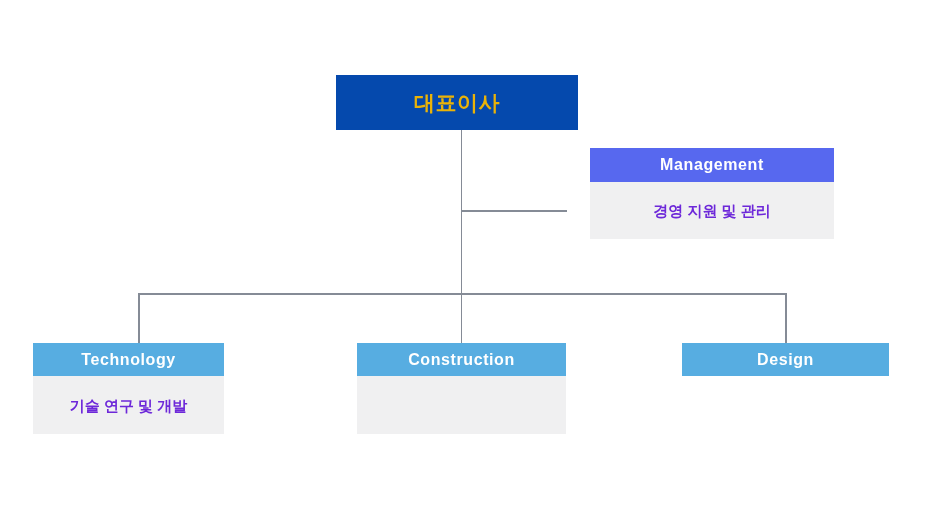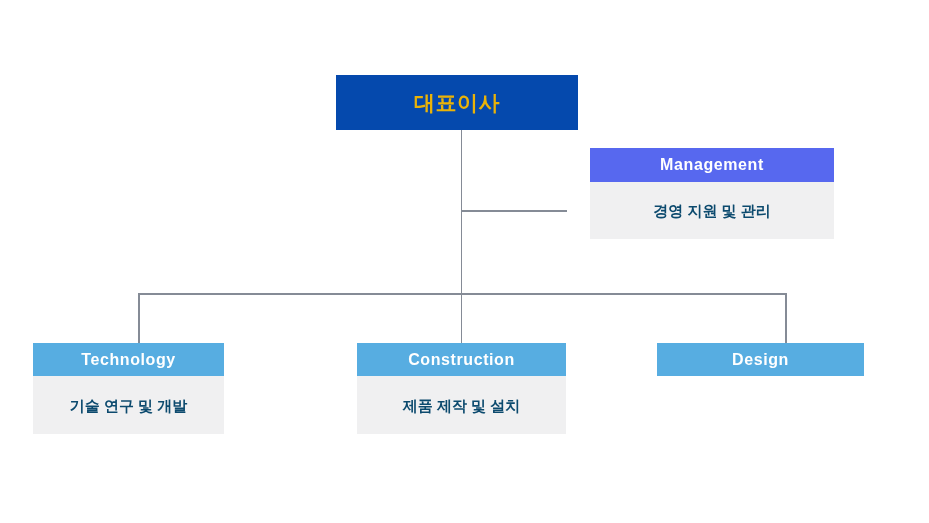--- a/index.html
+++ b/index.html
@@ -49,33 +49,33 @@
     font-weight: 700;
     font-size: 16px;
     letter-spacing: 0.6px;
   }
   .dept-body {
     display: flex;
     flex-direction: column;
     align-items: center;
     justify-content: center;
     background: #f0f0f1;
-    color: #0c4a6e;
+    color: #6d28d9;
     font-weight: 700;
     font-size: 15px;
     line-height: 21px;
     text-align: center;
   }
   .dept-body .body-line:empty { display: none; }
   #mgmt   { left: 567px; top: 148px; width: 244px; margin-left: 23px; }
   #mgmt   .dept-header { height: 34px; }
   #mgmt   .dept-body   { height: 57px; }
   #tech   { left: 33px;  top: 343px; width: 191px; }
   #constr { left: 357px; top: 343px; width: 209px; border-radius: 16px; }
-  #design { left: 657px; top: 343px; width: 207px; }
+  #design { left: 682px; top: 343px; width: 207px; }
   .lower .dept-header { height: 33px; }
   .lower .dept-body   { height: 58px; }
 </style>
 </head>
 <body>
 
 <div class="canvas">
 
   <div class="line v" id="v-root" style="background-color: rgb(133, 139, 150);"></div>
   <div class="line h" id="h-mgmt" style="background-color: rgb(133, 139, 150);"></div>
@@ -98,21 +98,20 @@
     <div class="dept-header" style="background-color: rgb(87, 173, 225);">Technology</div>
     <div class="dept-body">
       <div class="body-line">기술 연구 및 개발</div>
 
     </div>
   </div>
 
   <div class="node dept lower" id="constr">
     <div class="dept-header" style="background-color: rgb(87, 173, 225);">Construction</div>
     <div class="dept-body">
-      <div class="body-line">제품 제작 및 설치</div>
     </div>
   </div>
 
   <div class="node dept lower" id="design">
     <div class="dept-header" style="background-color: rgb(87, 173, 225);">Design</div>
   </div>
 
 </div>
 
 </body></html>

